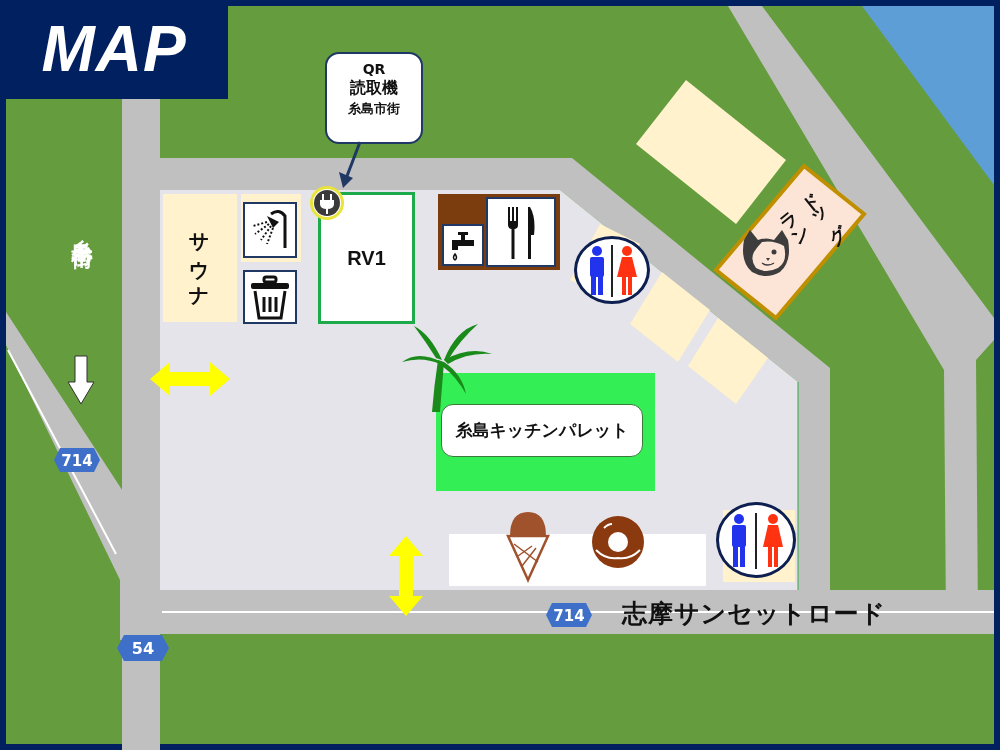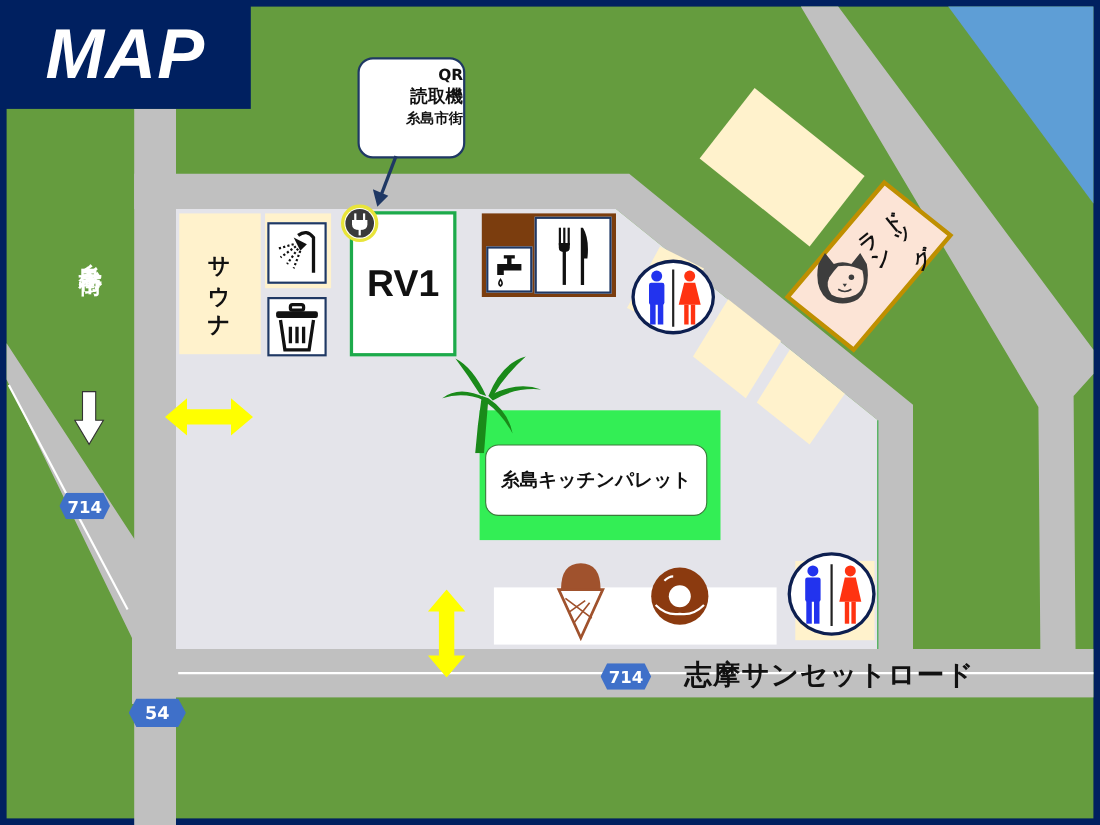--- a/index.html
+++ b/index.html
@@ -1,25 +1,25 @@
 <!DOCTYPE html>
 <html><head>
 <meta charset="utf-8">
 <style>
   html, body { margin: 0; padding: 0; }
   body { width: 1000px; height: 750px; position: relative; overflow: hidden; background: #002060; font-family: "DejaVu Sans", sans-serif; }
   #map { position: absolute; left: 0; top: 0; width: 1000px; height: 750px; }
   .abs { position: absolute; }
   .title-box { left: 0; top: 0; width: 228px; height: 99px; background: #002060; color: #fff; font-family: "Liberation Sans", sans-serif; font-weight: bold; font-size: 64px; line-height: 99px; text-align: center; letter-spacing: 1px; font-style: italic; }
-  .callout { left: 325px; top: 52px; width: 98px; height: 92px; background: #fff; border: 2px solid #1f3864; border-radius: 14px; text-align: right; font-size: 14px; font-weight: bold; line-height: 20px; color: #111; box-sizing: border-box; padding-top: 5px; }
+  .callout { left: 325px; top: 52px; width: 98px; height: 92px; background: #fff; border: 2px solid #1f3864; border-radius: 14px; text-align: center; font-size: 14px; font-weight: bold; line-height: 20px; color: #111; box-sizing: border-box; padding-top: 5px; }
   .callout div { white-space: nowrap; }
   .vtext { writing-mode: vertical-rl; text-orientation: upright; font-weight: bold; color: #111; }
   .sauna-label { left: 163px; top: 196px; width: 74px; height: 126px; display: flex; align-items: center; justify-content: center; font-size: 20px; letter-spacing: 4px; }
-  .rv-box { left: 318px; top: 192px; width: 97px; height: 132px; background: #fff; border: 3px solid #1daa4b; box-sizing: border-box; display: flex; align-items: center; justify-content: center; font-family: "Liberation Sans", sans-serif; font-weight: bold; font-size: 34px; color: #111; }
-  .kitchen-label { left: 441px; top: 404px; width: 202px; height: 65px; background: #fff; border: 1px solid #3a7a3a; border-radius: 12px; box-sizing: border-box; display: flex; align-items: center; justify-content: center; font-size: 17px; font-weight: bold; color: #111; white-space: nowrap; }
+  .rv-box { left: 318px; top: 192px; width: 97px; height: 132px; background: #fff; border: 3px solid #1daa4b; box-sizing: border-box; display: flex; align-items: center; justify-content: center; font-family: "Liberation Sans", sans-serif; font-weight: bold; font-size: 20px; color: #111; }
+  .kitchen-label { left: 441px; top: 404px; width: 202px; height: 53px; background: #fff; border: 1px solid #3a7a3a; border-radius: 12px; box-sizing: border-box; display: flex; align-items: center; justify-content: center; font-size: 17px; font-weight: bold; color: #111; white-space: nowrap; }
   .city-label { left: 66px; top: 222px; width: 32px; height: 130px; color: #fff; font-size: 21px; font-weight: bold; letter-spacing: 3px; display: flex; justify-content: center; }
   .road-name { left: 622px; top: 597px; font-size: 25px; font-weight: bold; color: #111; white-space: nowrap; letter-spacing: 1px; }
   .dogrun-label { left: 785px; top: 185px; width: 60px; height: 90px; transform: rotate(-39deg); transform-origin: center; }
   .dogrun-label .vtext { font-size: 18px; font-weight: bold; display: inline-block; margin: 0 3px; line-height: 22px; }
   .dogrun-inner { display: flex; flex-direction: row-reverse; justify-content: center; align-items: flex-start; }
   .route-shield { width: 46px; height: 24px; }
   .route-shield text { font-family: "DejaVu Sans", sans-serif; font-weight: bold; font-size: 15px; fill: #fff; }
 </style>
 </head>
 <body>

